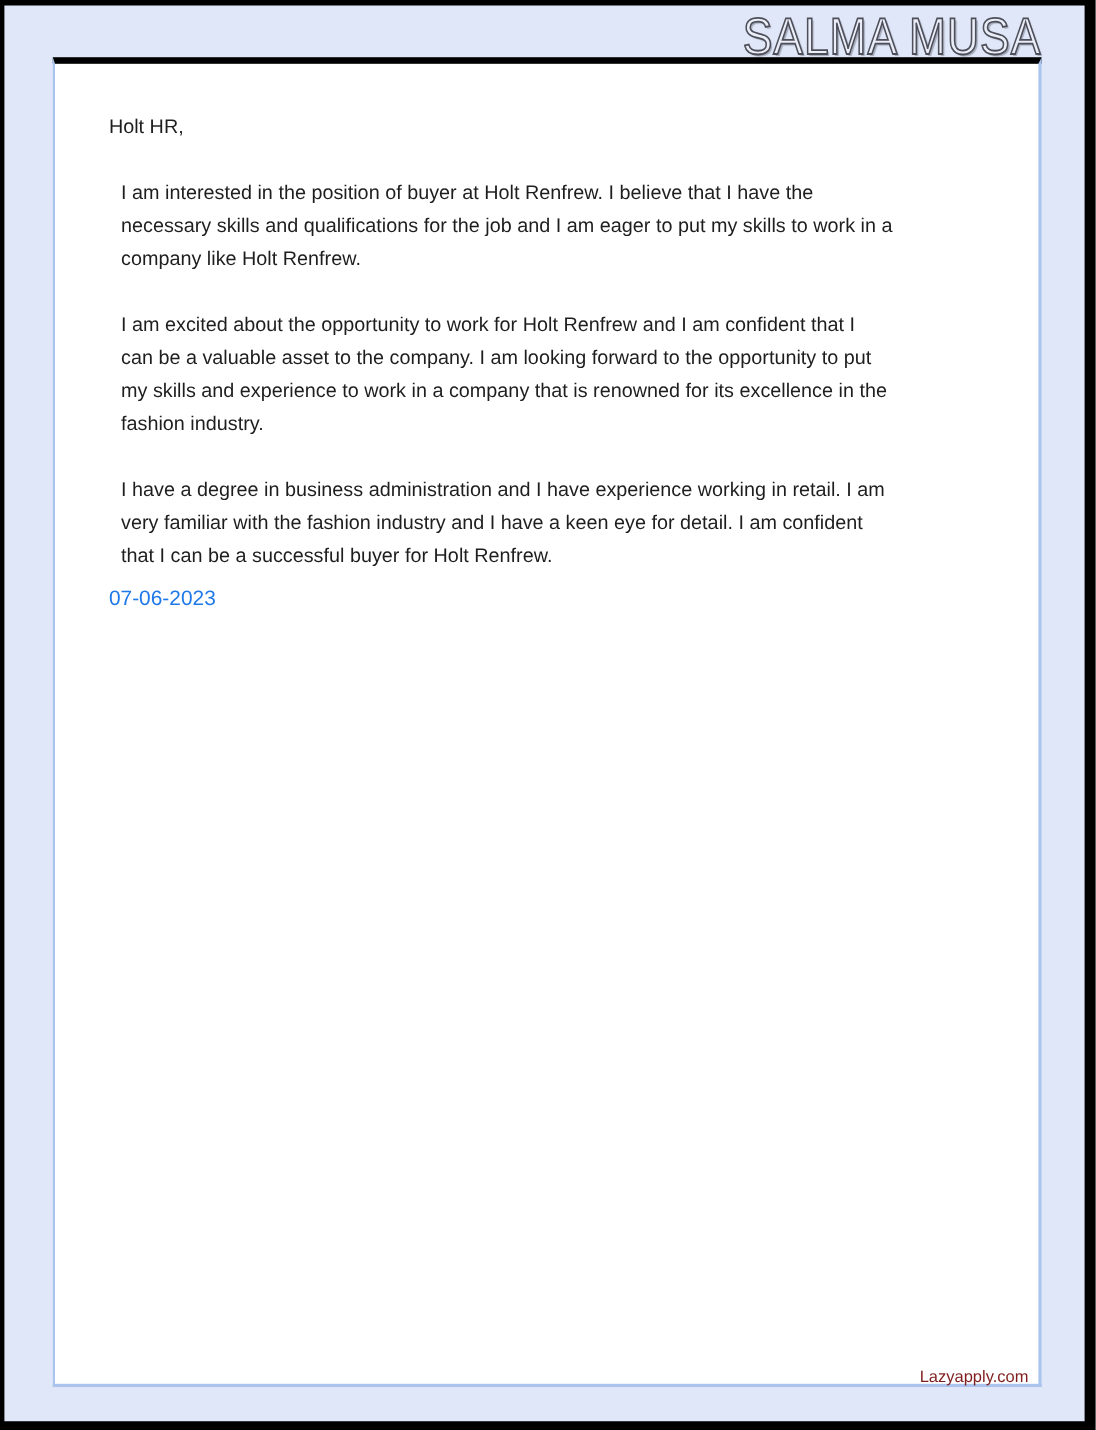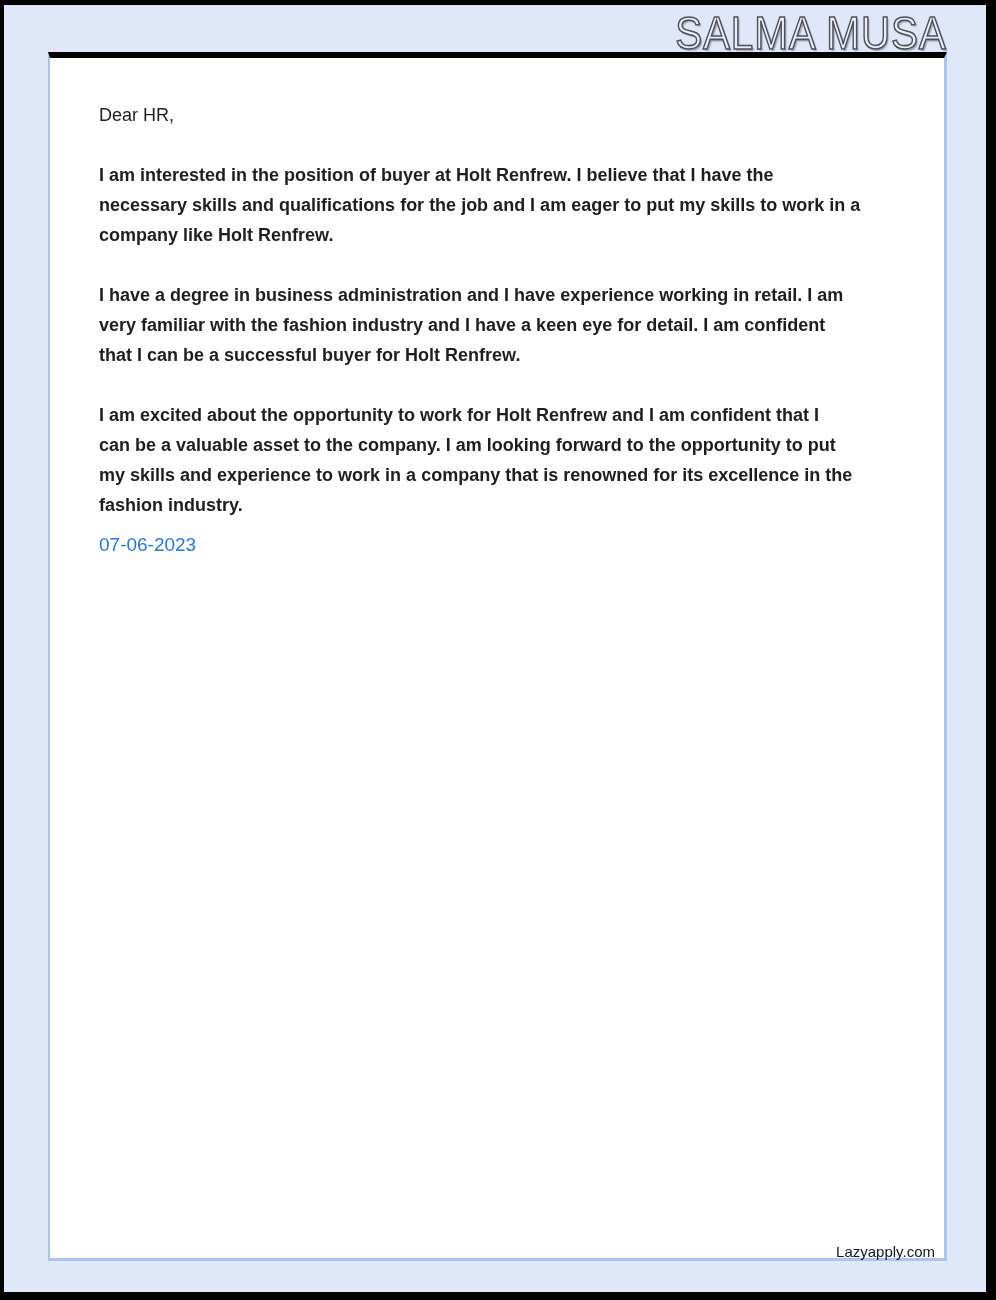--- a/index.html
+++ b/index.html
@@ -59,66 +59,65 @@
     color: var(--text, #1e1e1e);
     font-size: 18px;
     line-height: 30px;
   }
 
   .greeting {
     margin: 0 0 30px 0;
   }
 
   .para {
-    margin: 0 0 30px 0;
+    margin: 0 0 30px 11px;
     white-space: pre-line;
-    font-weight: bold;
   }
   .para:last-of-type {
     margin-bottom: 10px;
   }
 
   .letter-date {
     font-size: 19px;
     line-height: 30px;
     color: var(--accent, #2079e8);
   }
 
   .footer-brand {
     position: absolute;
     right: 9px;
     bottom: -3px;
     font-size: 15px;
     line-height: 18px;
-    color: #0f172a;
+    color: #7f1d1d;
     background: transparent;
     text-decoration: none;
   }
 </style>
 </head>
 <body>
 
 <div class="letterhead">
   <h1 class="brand-name">SALMA MUSA</h1>
 </div>
 
 <div class="page">
   <div class="letter-body">
-    <p class="greeting">Dear HR,</p>
+    <p class="greeting">Holt HR,</p>
 
     <p class="para">I am interested in the position of buyer at Holt Renfrew. I believe that I have the
 necessary skills and qualifications for the job and I am eager to put my skills to work in a
 company like Holt Renfrew.</p>
 
-    <p class="para">I have a degree in business administration and I have experience working in retail. I am
-very familiar with the fashion industry and I have a keen eye for detail. I am confident
-that I can be a successful buyer for Holt Renfrew.</p>
-
     <p class="para">I am excited about the opportunity to work for Holt Renfrew and I am confident that I
 can be a valuable asset to the company. I am looking forward to the opportunity to put
 my skills and experience to work in a company that is renowned for its excellence in the
 fashion industry.</p>
+
+    <p class="para">I have a degree in business administration and I have experience working in retail. I am
+very familiar with the fashion industry and I have a keen eye for detail. I am confident
+that I can be a successful buyer for Holt Renfrew.</p>
 
     <div class="letter-date">07-06-2023</div>
   </div>
 
   <a class="footer-brand">Lazyapply.com</a>
 </div>
 
 </body></html>

